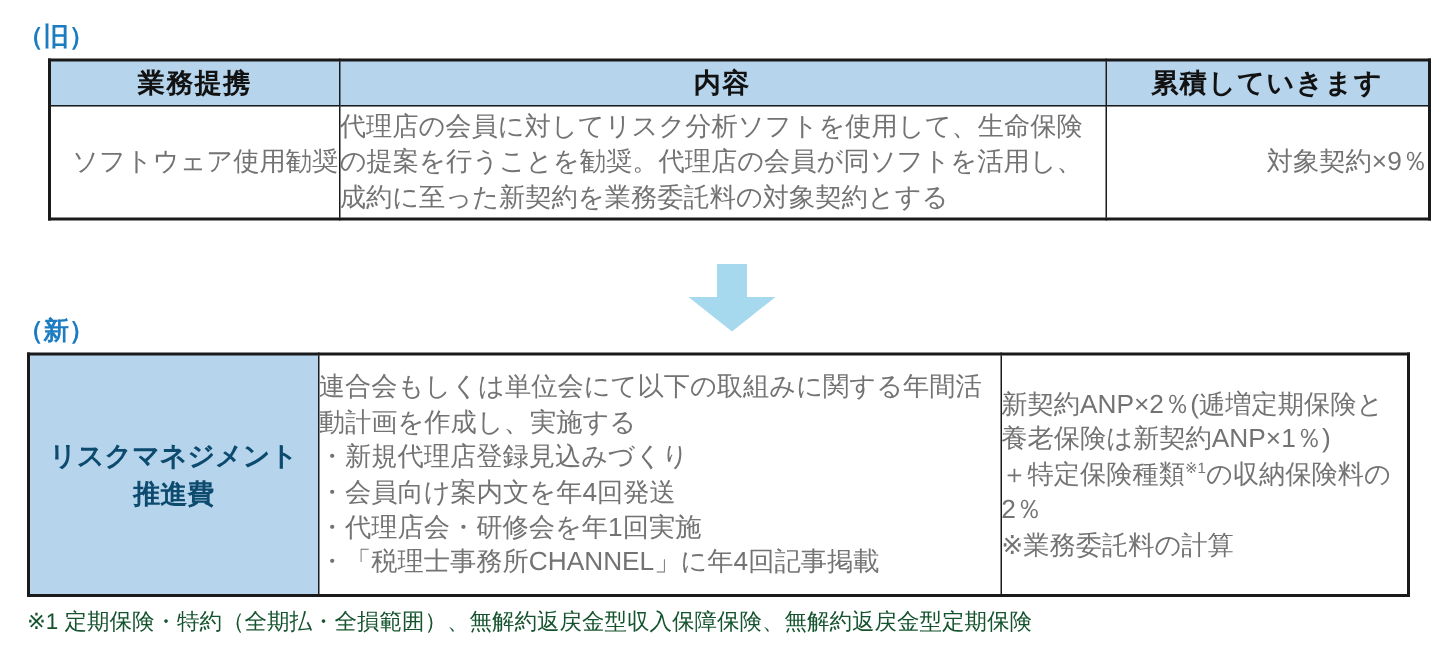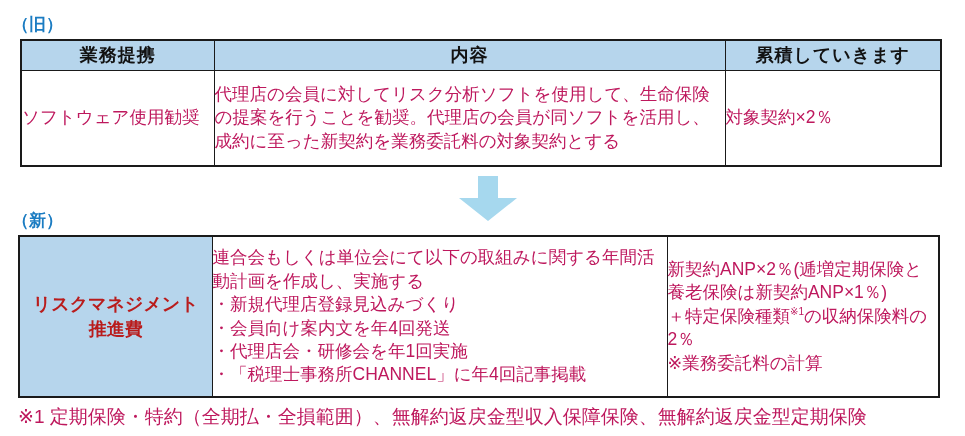--- a/index.html
+++ b/index.html
@@ -29,24 +29,24 @@
   #label-new { left: 12px; top: 212px; }
 
   table.cmp {
     position: absolute;
     border-collapse: collapse;
     table-layout: fixed;
     border: 2px solid #1a1a1a;
     background: #ffffff;
   }
   #table-old {
-    left: 20px;
+    left: 32px;
     top: 39px;
     width: 920px;
-    height: 128px;
+    height: 108px;
   }
   #table-new {
     left: 18px;
     top: 235px;
     width: 920px;
     height: 163px;
   }
 
   table.cmp th, table.cmp td {
     border: 1px solid #1a1a1a;
@@ -61,42 +61,42 @@
     font-weight: bold;
     color: #121212;
     height: 29px;
     line-height: 1.1;
     letter-spacing: 1px;
   }
 
   td.cell {
     font-size: 17.5px;
     line-height: 1.34;
-    color: #be185d;
+    color: #737373;
     padding: 4px 6px 4px 7px;
     letter-spacing: 0px;
   }
   td.cell-center {
-    text-align: left;
+    text-align: right;
     vertical-align: middle;
     padding: 4px 6px;
   }
   td.cell-top {
     vertical-align: top;
   }
 
   td.shaded {
     background: #b6d5ec;
     text-align: center;
     vertical-align: middle;
     font-size: 18px;
     font-weight: bold;
     line-height: 1.35;
     letter-spacing: 0px;
-    color: #b91c1c;
+    color: #0c4a6e;
   }
 
   .lines { white-space: pre-line; }
 
   .sup {
     font-size: 10px;
     vertical-align: super;
     line-height: 0;
   }
 
@@ -105,23 +105,23 @@
     left: 457px;
     top: 176px;
     width: 62px;
     height: 46px;
   }
 
   #footnote {
     position: absolute;
     left: 18px;
     top: 406px;
-    font-size: 19px;
+    font-size: 15px;
     line-height: 1.2;
-    color: #be185d;
+    color: #14532d;
     white-space: nowrap;
     letter-spacing: 0px;
   }
 </style>
 </head>
 <body>
 
 <div class="section-label" id="label-old">（旧）</div>
 
 <table class="cmp" id="table-old">
@@ -134,21 +134,21 @@
     <tr>
       <th class="hdr">業務提携</th>
       <th class="hdr">内容</th>
       <th class="hdr">累積していきます</th>
     </tr>
   </thead>
   <tbody>
     <tr>
       <td class="cell cell-center">ソフトウェア使用勧奨</td>
       <td class="cell cell-top">代理店の会員に対してリスク分析ソフトを使用して、生命保険の提案を行うことを勧奨。代理店の会員が同ソフトを活用し、成約に至った新契約を業務委託料の対象契約とする</td>
-      <td class="cell cell-center">対象契約×2％</td>
+      <td class="cell cell-center">対象契約×9％</td>
     </tr>
   </tbody>
 </table>
 
 <svg id="arrow-down" viewBox="0 0 62 46" aria-hidden="true">
   <polygon points="21,0 41,0 41,22 60,22 31,45 2,22 21,22" fill="#a6d8ee"></polygon>
 </svg>
 
 <div class="section-label" id="label-new">（新）</div>
 

